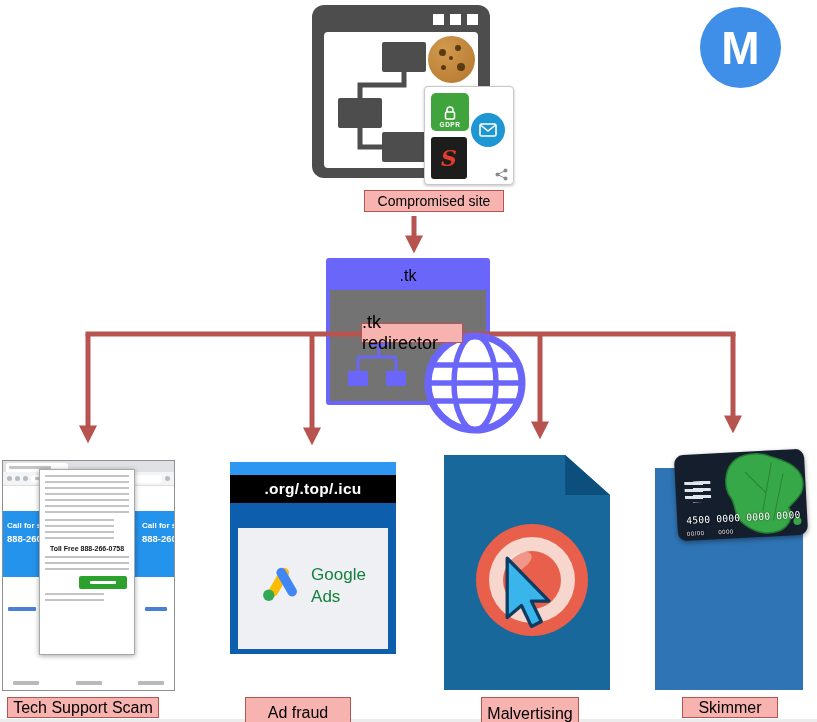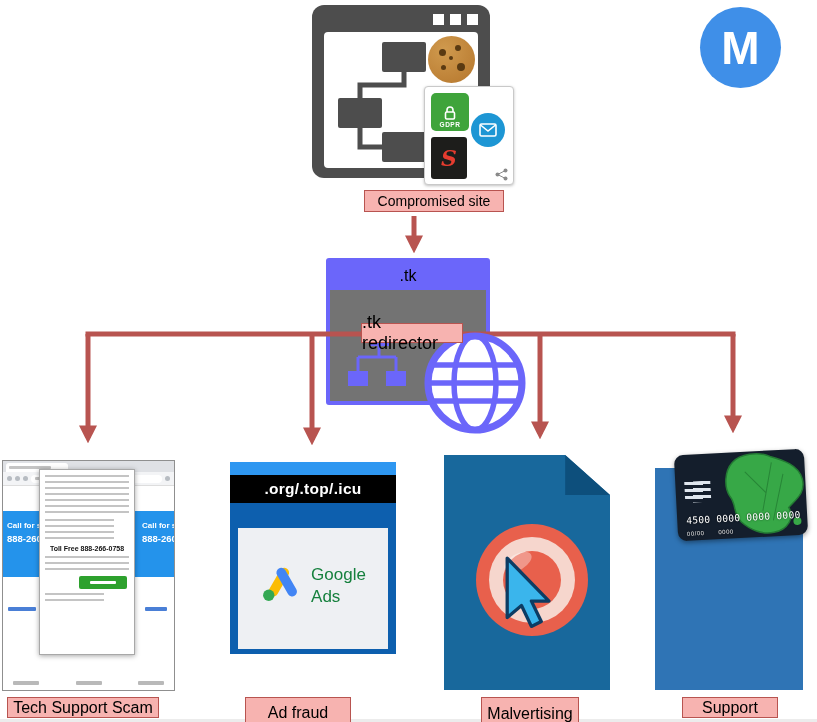--- a/index.html
+++ b/index.html
@@ -302,17 +302,17 @@
   <div class="plabel" style="left:7px;top:697px;width:152px;height:21px">
     <span>Tech Support Scam</span>
   </div>
   <div class="plabel" style="left:245px;top:697px;width:106px;height:31px">
     <span>Ad fraud</span>
   </div>
   <div class="plabel" style="left:481px;top:697px;width:98px;height:34px">
     <span>Malvertising</span>
   </div>
   <div class="plabel" style="left:682px;top:697px;width:96px;height:21px">
-    <span>Support</span>
+    <span>Skimmer</span>
   </div>
 
   <div class="bottom-edge"></div>
 </div>
 
 </body></html>

